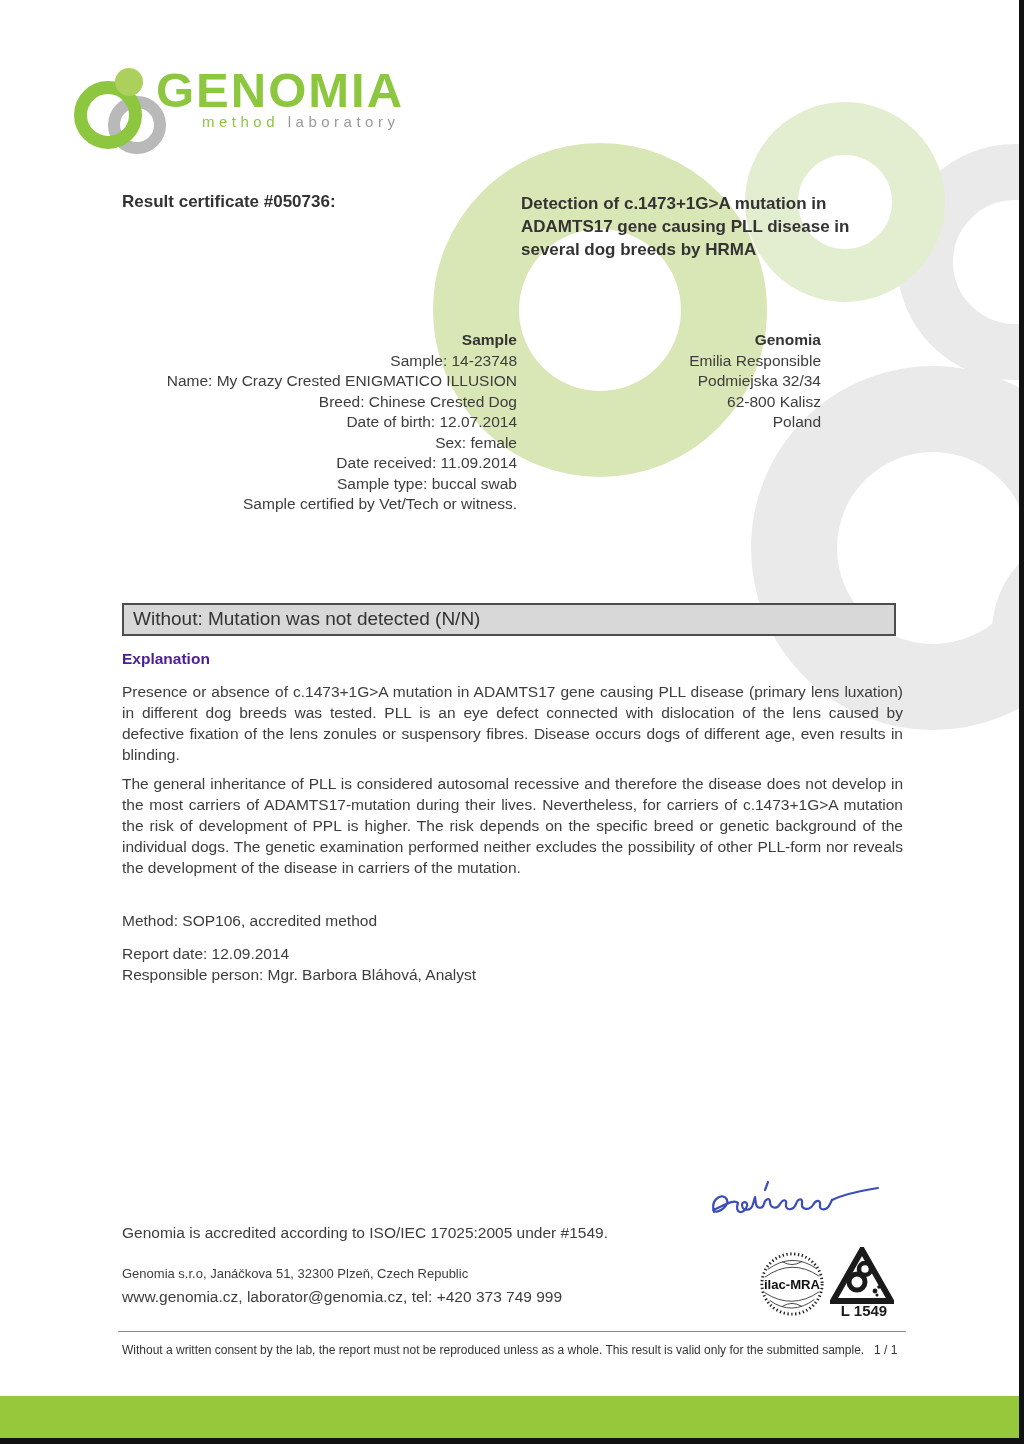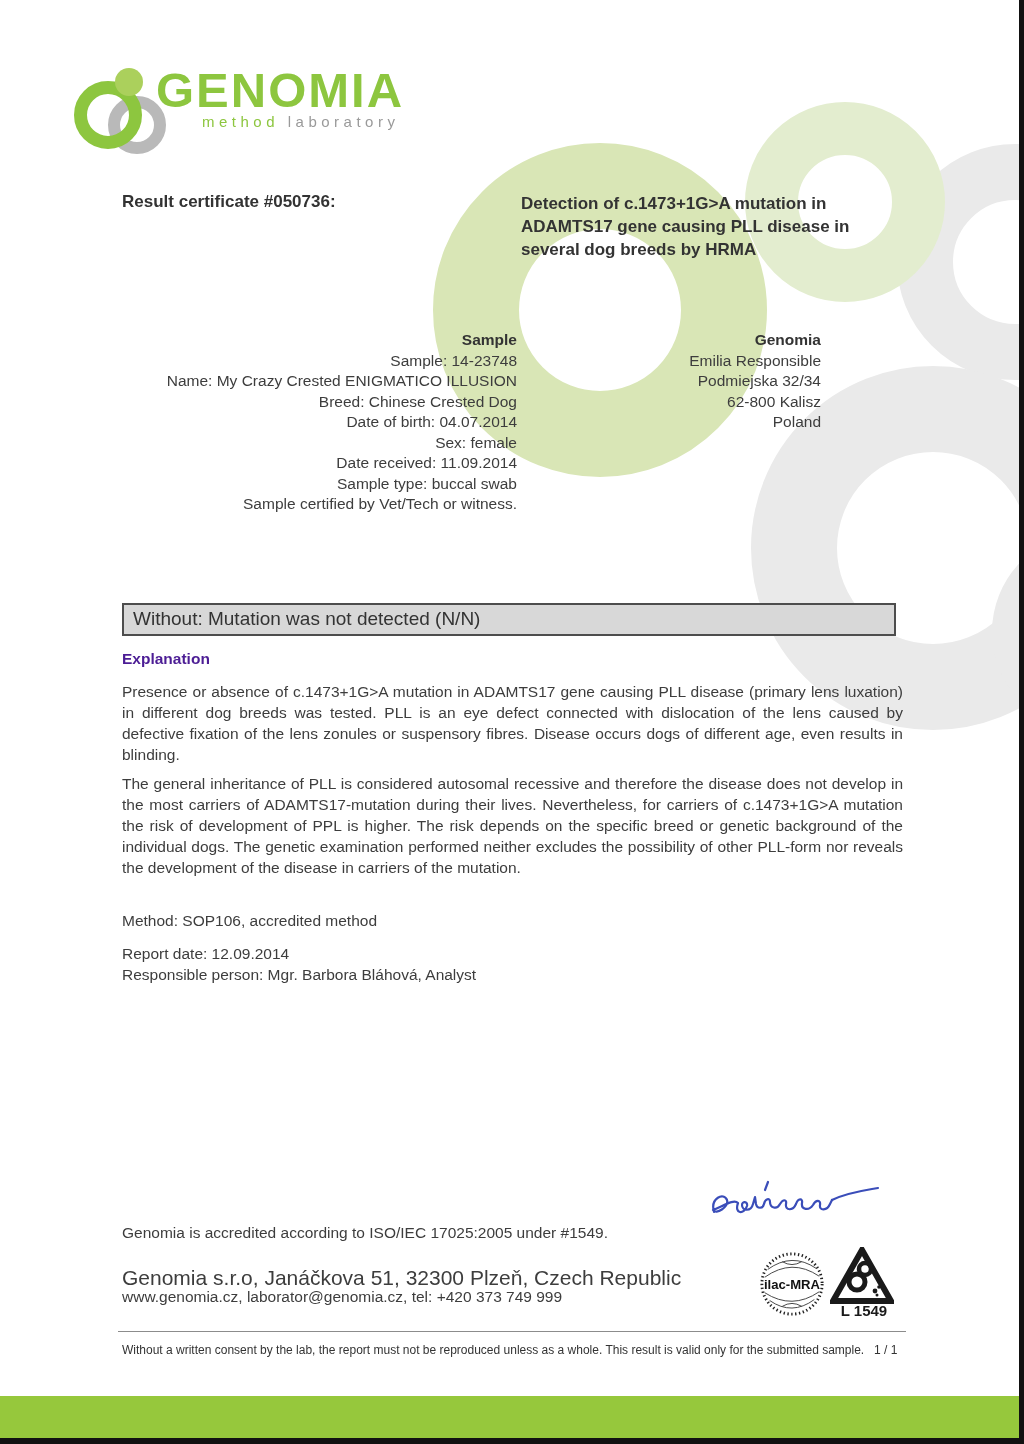--- a/index.html
+++ b/index.html
@@ -40,21 +40,21 @@
   }
   .explanation-heading { left:122px; top:650px; font-size:15.5px; font-weight:bold; color:#4c1d95; }
   .para { left:122px; width:781px; font-size:15.5px; line-height:21px; text-align:justify; color:#3d3d3d; }
   .para-1 { top:681px; }
   .para-2 { top:773px; }
   .method-line { left:122px; top:912px; font-size:15.5px; }
   .report-date { left:122px; top:945px; font-size:15.5px; }
   .responsible { left:122px; top:966px; font-size:15.5px; }
   .signature { left:702px; top:1168px; width:185px; height:62px; }
   .accredited-line { left:122px; top:1224px; font-size:15.5px; }
-  .address-line { left:122px; top:1266px; font-size:21px; }
+  .address-line { left:122px; top:1266px; font-size:13px; }
   .contact-line { left:122px; top:1288px; font-size:15.5px; }
   .ilac-stamp { left:758px; top:1250px; width:68px; height:68px; }
   .cia-mark   { left:830px; top:1247px; width:64px; height:58px; }
   .cia-label  { left:832px; top:1302px; width:64px; text-align:center; font-size:15px; font-weight:bold; color:#1a1a1a; }
   .separator  { left:118px; top:1331px; width:788px; height:1px; background:#8c8c8c; }
   .disclaimer { left:122px; top:1343px; font-size:12px; color:#333333; }
   .page-number{ left:874px; top:1343px; font-size:12px; color:#333333; }
   
   .green-band  { position:absolute; left:0; top:1396px; width:1024px; height:42px; background:#96c83c; z-index:6; }
   .black-band  { position:absolute; left:0; top:1438px; width:1024px; height:6px; background:#111111; z-index:7; }
@@ -83,21 +83,21 @@
   </div>
 
   <div class="content cert-label">Result certificate #050736:</div>
   <div class="content test-title">Detection of c.1473+1G&gt;A mutation in ADAMTS17 gene causing PLL disease in several dog breeds by HRMA</div>
 
   <div class="content info-block sample-block">
     <div class="bold">Sample</div>
     <div>Sample: 14-23748</div>
     <div>Name: My Crazy Crested ENIGMATICO ILLUSION</div>
     <div>Breed: Chinese Crested Dog</div>
-    <div>Date of birth: 04.07.2014</div>
+    <div>Date of birth: 12.07.2014</div>
     <div>Sex: female</div>
     <div>Date received: 11.09.2014</div>
     <div>Sample type: buccal swab</div>
     <div>Sample certified by Vet/Tech or witness.</div>
   </div>
 
   <div class="content info-block customer-block">
     <div class="bold">Genomia</div>
     <div>Emilia Responsible</div>
     <div>Podmiejska 32/34</div>

